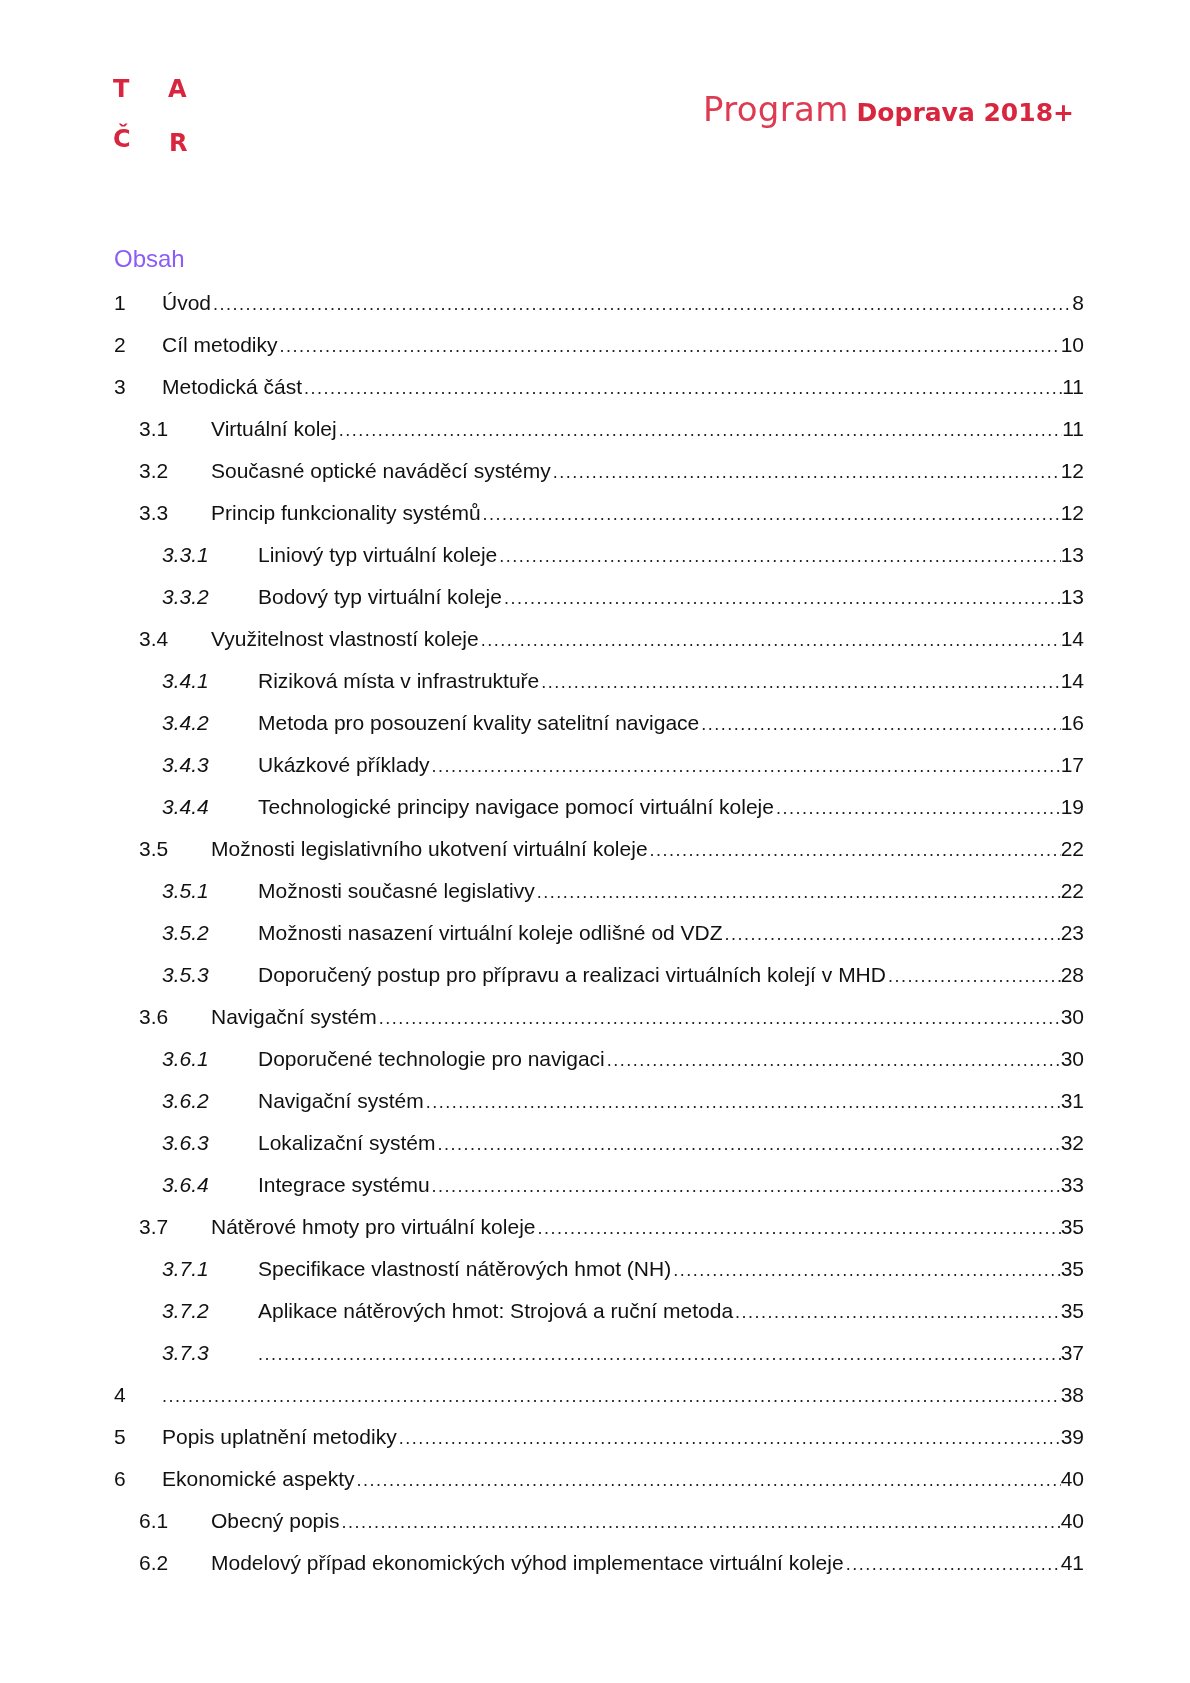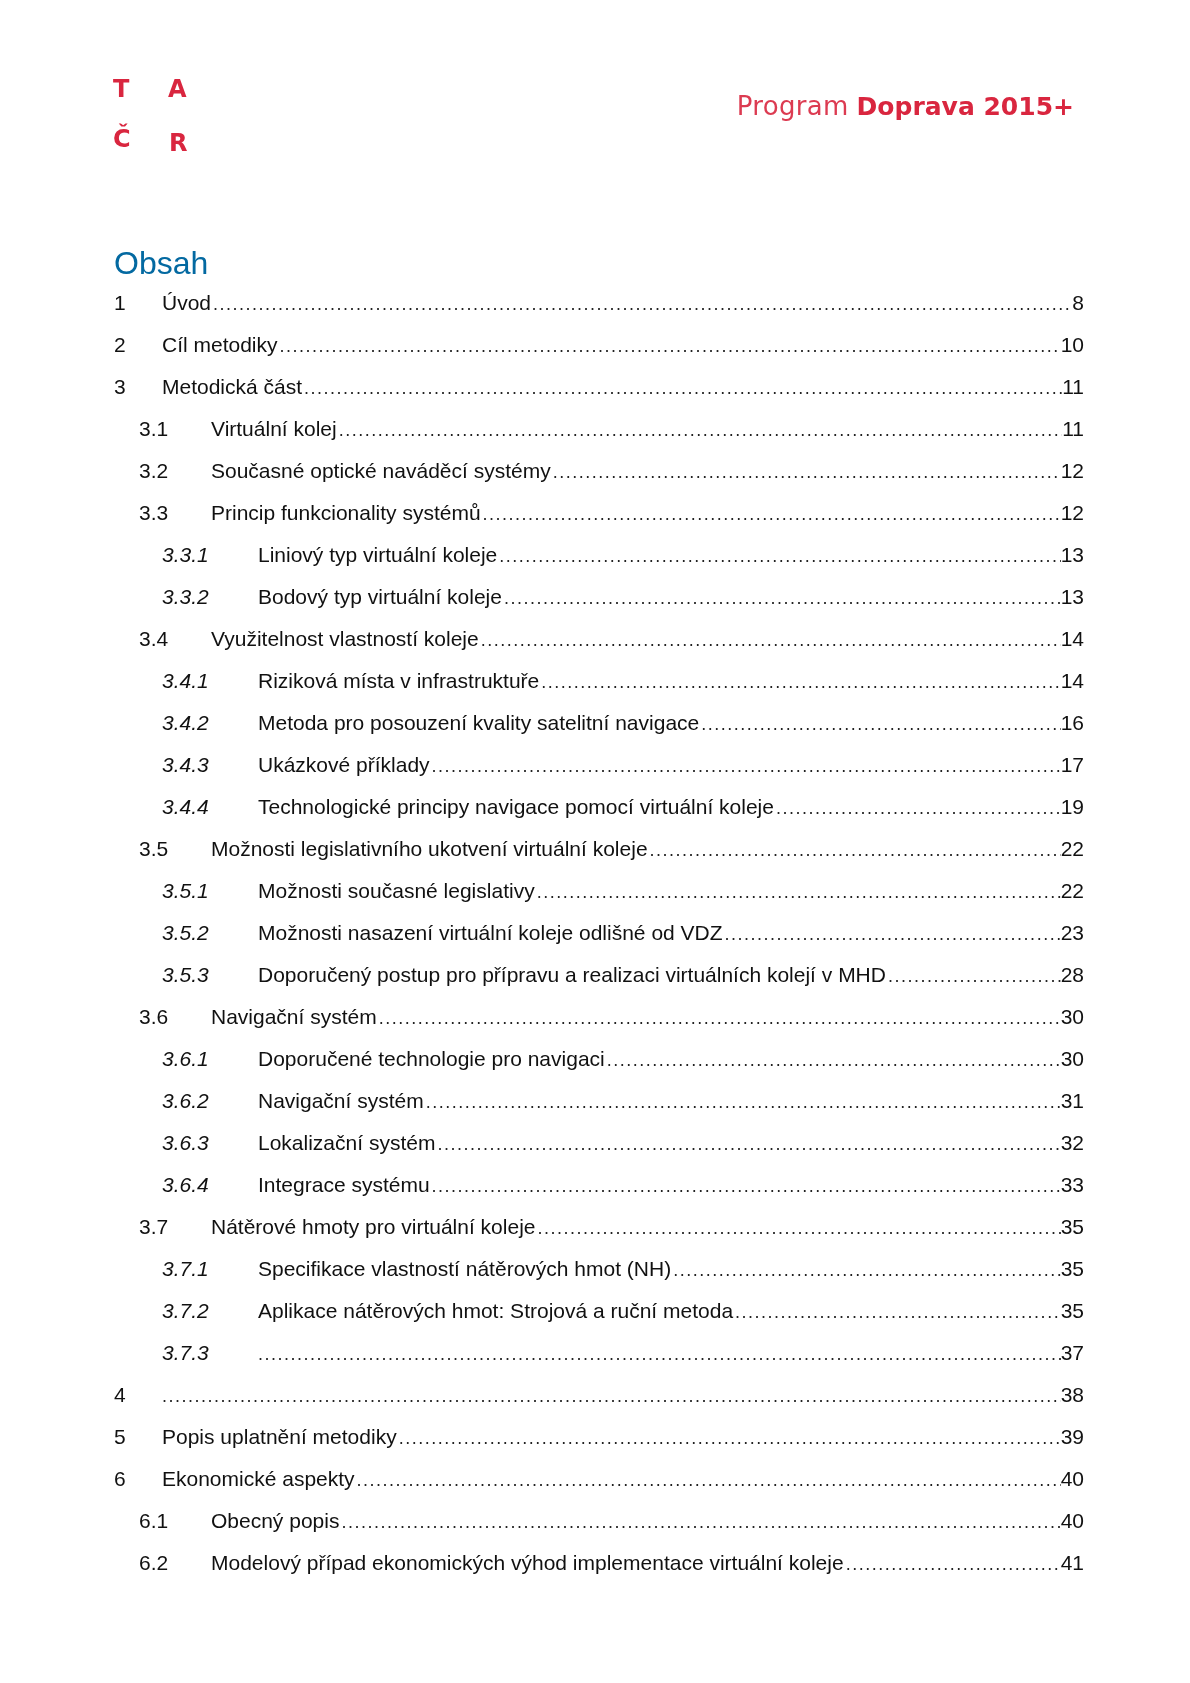--- a/index.html
+++ b/index.html
@@ -10,25 +10,25 @@
     .logo span {
       position: absolute; font-family: "DejaVu Sans", sans-serif; font-weight: bold;
       font-size: 24px; color: #d9263f; line-height: 1;
     }
     .logo .l-t { left: 0; top: 0; }
     .logo .l-a { left: 55px; top: 0; }
     .logo .l-c { left: 0; top: 50px; }
     .logo .l-r { left: 56px; top: 54px; }
 
     .program { position: absolute; right: 116px; top: 92px; font-size: 28px; line-height: 1; white-space: nowrap; }
-    .program .p-light { color: #d9263f; font-weight: normal; font-family: "DejaVu Sans", sans-serif; font-size: 26px; opacity: 0.9; letter-spacing: 0.3px; }
+    .program .p-light { color: #d9263f; font-weight: normal; font-family: "DejaVu Sans", sans-serif; font-size: 34px; opacity: 0.9; letter-spacing: 0.3px; }
     .program .p-bold { color: #d9263f; font-weight: bold; font-family: "DejaVu Sans", sans-serif; font-size: 25px; margin-left: 8px; }
 
     .toc-title {
-      position: absolute; left: 114px; top: 246px; font-size: 32px; color: #0369a1;
+      position: absolute; left: 114px; top: 246px; font-size: 24px; color: #8b5cf6;
       font-family: "Liberation Sans", sans-serif; font-weight: normal; line-height: 1.1;
     }
 
     .toc { position: absolute; left: 114px; top: 282px; width: 970px; }
     .toc-row {
       position: relative; height: 42px; display: flex; align-items: baseline;
       font-size: 21px; font-family: "Liberation Sans", sans-serif; color: #111;
       line-height: 42px;
     }
     .toc-row .num { flex: 0 0 auto; }
@@ -50,21 +50,21 @@
 <body>
 
 <div class="logo">
   <span class="l-t">T</span>
   <span class="l-a">A</span>
   <span class="l-c">Č</span>
   <span class="l-r">R</span>
 </div>
 
 <div class="program">
-  <span class="p-light">Program</span><span class="p-bold">Doprava 2015+</span>
+  <span class="p-light">Program</span><span class="p-bold">Doprava 2018+</span>
 </div>
 
 <h1 class="toc-title">Obsah</h1>
 
 <div class="toc" id="toc">
     <div class="toc-row lvl1">
       <span class="num">1</span>
       <span class="label">Úvod</span>
       <span class="dots"></span>
       <span class="page">8</span>

